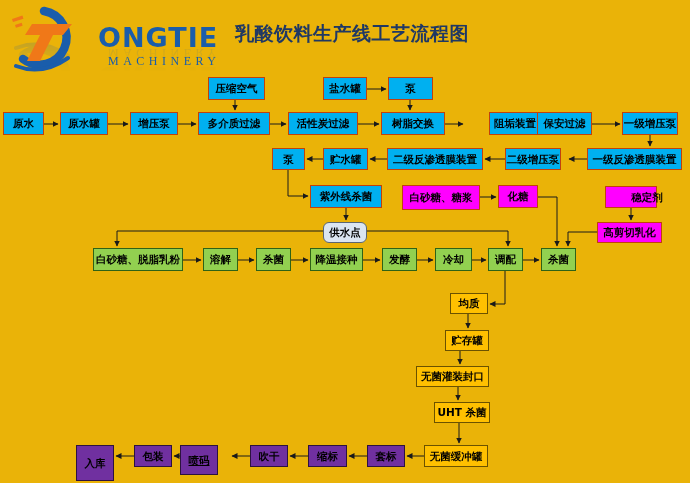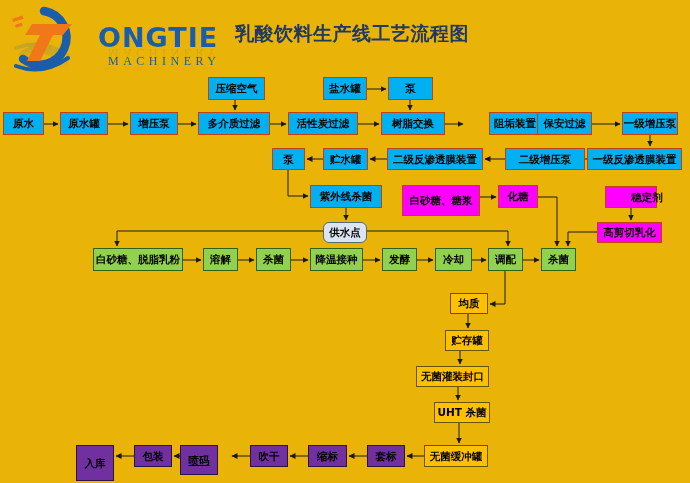--- a/index.html
+++ b/index.html
@@ -152,24 +152,24 @@
       <div class="node cyan" style="left: 130px; top: 112px; width: 48px; height: 23px;">增压泵</div>
       <div class="node cyan" style="left: 198px; top: 112px; width: 72px; height: 23px;">多介质过滤</div>
       <div class="node cyan" style="left: 381px; top: 112px; width: 64px; height: 23px;">树脂交换</div>
       <div class="node cyan" style="left: 288px; top: 112px; width: 70px; height: 23px;">活性炭过滤</div>
       <div class="node cyan" style="left: 465px; top: 112px; width: 52px; height: 23px; margin-left: 24px;">阻垢装置</div>
       <div class="node cyan" style="left: 537px; top: 112px; width: 55px; height: 23px;">保安过滤</div>
       <div class="node cyan" style="left: 622px; top: 112px; width: 56px; height: 23px;">一级增压泵</div>
       <div class="node cyan" style="left: 272px; top: 148px; width: 33px; height: 22px;">泵</div>
       <div class="node cyan" style="left: 323px; top: 148px; width: 45px; height: 22px;">贮水罐</div>
       <div class="node cyan" style="left: 387px; top: 148px; width: 96px; height: 22px;">二级反渗透膜装置</div>
-      <div class="node cyan" style="left: 505px; top: 148px; width: 80px; height: 22px;">二级增压泵</div>
+      <div class="node cyan" style="left: 505px; top: 148px; width: 56px; height: 22px;">二级增压泵</div>
       <div class="node cyan" style="left: 587px; top: 148px; width: 95px; height: 22px;">一级反渗透膜装置</div>
       <div class="node cyan" style="left: 310px; top: 185px; width: 72px; height: 23px;">紫外线杀菌</div>
-      <div class="node magenta" style="left: 402px; top: 185px; width: 78px; height: 31px;">白砂糖、糖浆</div>
+      <div class="node magenta" style="left: 402px; top: 185px; width: 78px; height: 25px;">白砂糖、糖浆</div>
       <div class="node magenta" style="left: 498px; top: 185px; width: 40px; height: 23px;">化糖</div>
       <div class="node magenta" style="left: 605px; top: 186px; width: 52px; height: 22px; padding-left: 32px;">稳定剂</div>
       <div class="node pale" style="left: 323px; top: 222px; width: 44px; height: 21px; border-radius: 6px;">供水点</div>
       <div class="node magenta" style="left: 597px; top: 222px; width: 65px; height: 21px;">高剪切乳化</div>
       <div class="node green" style="left: 93px; top: 248px; width: 90px; height: 23px;">白砂糖、脱脂乳粉</div>
       <div class="node green" style="left: 203px; top: 248px; width: 35px; height: 23px;">溶解</div>
       <div class="node green" style="left: 256px; top: 248px; width: 35px; height: 23px;">杀菌</div>
       <div class="node green" style="left: 310px; top: 248px; width: 53px; height: 23px;">降温接种</div>
       <div class="node green" style="left: 382px; top: 248px; width: 35px; height: 23px;">发酵</div>
       <div class="node green" style="left: 435px; top: 248px; width: 37px; height: 23px;">冷却</div>

